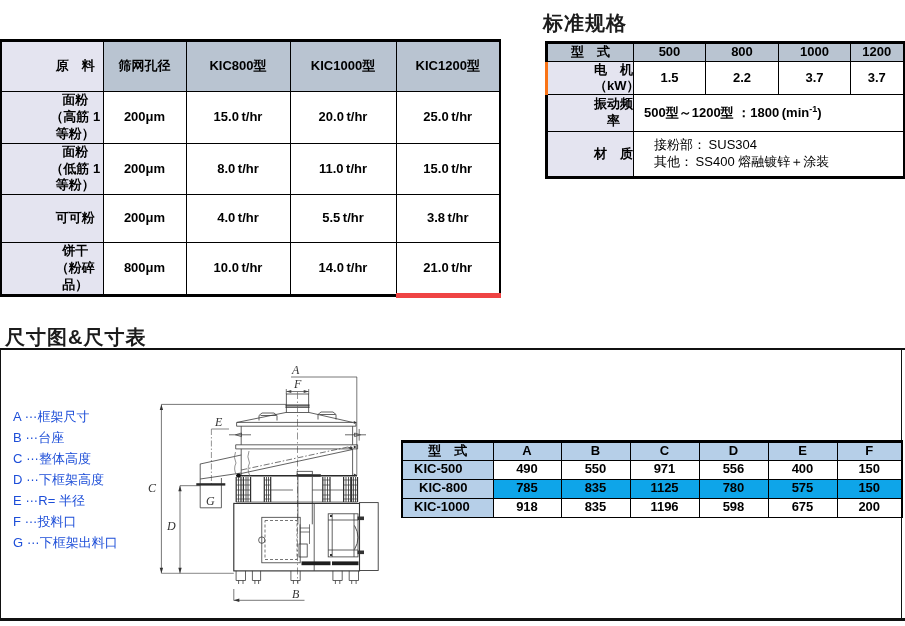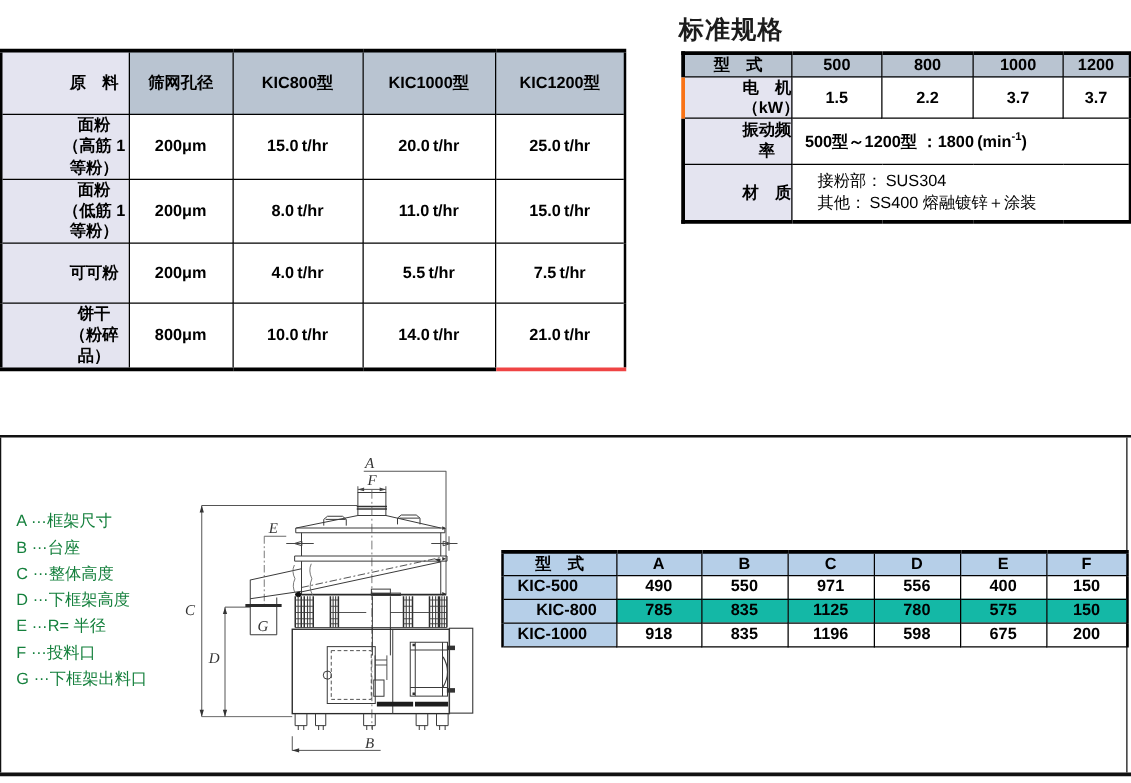--- a/index.html
+++ b/index.html
@@ -5,21 +5,21 @@
   html,body{margin:0;padding:0;background:#fff;}
   #page{position:relative;width:905px;height:626px;background:#fff;
         font-family:"Liberation Sans",sans-serif;overflow:hidden;}
   .ttl{position:absolute;font-size:20px;font-weight:bold;color:#1c1c1c;letter-spacing:1px;}
   table{border-collapse:collapse;table-layout:fixed;position:absolute;}
   td{border:1px solid #000;text-align:center;vertical-align:middle;
      font-weight:bold;color:#000;padding:0;line-height:1.3;}
   .hdr{background:#b9c4d1;}
   .lav{background:#e4e4f0;padding-left:46px;}
   .blu{background:#b6cfe8;}
-  .alt{background:#14b8a6;}
+  .alt{background:#0ea5e9;}
   .sm{font-size:13px;}
 </style>
 </head>
 <body>
 <div id="page">
 
 
 <table id="t1" style="left:0px;top:39px;width:499px;">
   <colgroup>
         <col style="width:102px">
@@ -48,28 +48,28 @@
           <td class="sm">200μm</td>
           <td class="sm">8.0 t/hr</td>
           <td class="sm">11.0 t/hr</td>
           <td class="sm" style="border-right:2px solid #000;">15.0 t/hr</td>
         </tr>
   <tr style="height:48px">
           <td class="lav sm" style="border-left:2px solid #000;">可可粉</td>
           <td class="sm">200μm</td>
           <td class="sm">4.0 t/hr</td>
           <td class="sm">5.5 t/hr</td>
-          <td class="sm" style="border-right:2px solid #000;">7.5 t/hr</td>
+          <td class="sm" style="border-right:2px solid #000;">3.8 t/hr</td>
         </tr>
   <tr style="height:49px">
           <td class="lav sm" style="border-bottom:3px solid #000;border-left:2px solid #000;">饼干<br>（粉碎品）</td>
           <td class="sm" style="border-bottom:3px solid #000;">800μm</td>
           <td class="sm" style="border-bottom:3px solid #000;">10.0 t/hr</td>
           <td class="sm" style="border-bottom:3px solid #000;">14.0 t/hr</td>
-          <td class="sm" style="border-bottom:3px solid #ef4444;border-right:2px solid #000;">21.0 t/hr</td>
+          <td class="sm" style="border-bottom:5px solid #ef4444;border-right:2px solid #000;">21.0 t/hr</td>
         </tr>
 </tbody>
     </table>
 
 <div class="ttl" style="left:543px;top:10px;">标准规格</div>
 
 <table id="t2" style="left:545px;top:41px;width:357px;">
   <colgroup>
         <col style="width:87px">
         <col style="width:72px">
@@ -96,28 +96,29 @@
           <td class="lav sm" style="border-left:3px solid #000;">振动频率</td>
           <td colspan="4" class="sm" style="text-align:left;padding-left:10px;border-right:2px solid #000;">500型～1200型 ：1800 (min<sup style="font-size:9px;">-1</sup>)</td>
         </tr>
   <tr style="height:46px">
           <td class="lav sm" style="border-bottom:3px solid #000;border-left:3px solid #000;">材　质</td>
           <td colspan="4" class="sm" style="text-align:left;padding-left:20px;font-weight:normal;border-bottom:3px solid #000;border-right:2px solid #000;">接粉部： SUS304<br>其他： SS400 熔融镀锌＋涂装</td>
         </tr>
 </tbody>
     </table>
 
+<div class="ttl" style="left:5px;top:324px;">尺寸图&amp;尺寸表</div>
 
 <div style="position:absolute;left:0px;top:348px;width:905px;height:2px;background:#111;"></div>
 
 <div id="panel" style="position:absolute;left:0px;top:350px;width:899.5px;height:268px;border-left:1.5px solid #111;border-right:1.5px solid #111;"></div>
 
 <div style="position:absolute;left:0px;top:618px;width:905px;height:2.5px;background:#111;"></div>
 
-<div id="legend" style="position:absolute;left:13px;top:406px;font-size:13px;color:#15803d;line-height:21px;white-space:nowrap;">
+<div id="legend" style="position:absolute;left:13px;top:406px;font-size:13px;color:#1d4ed8;line-height:21px;white-space:nowrap;">
 A <span style="position:relative;top:-3px;">…</span>框架尺寸<br>
 B <span style="position:relative;top:-3px;">…</span>台座<br>
 C <span style="position:relative;top:-3px;">…</span>整体高度<br>
 D <span style="position:relative;top:-3px;">…</span>下框架高度<br>
 E <span style="position:relative;top:-3px;">…</span>R= 半径<br>
 F <span style="position:relative;top:-3px;">…</span>投料口<br>
 G <span style="position:relative;top:-3px;">…</span>下框架出料口
 </div>
 
 <svg id="draw" style="position:absolute;left:140px;top:358px;" width="240" height="262" viewBox="0 0 240 262" fill="none" stroke="#3a3a3a" stroke-width="0.8">
@@ -290,21 +291,21 @@
   <tr style="height:19px">
           <td class="blu sm" style="text-align:left;padding-left:11px;border-left:2px solid #000;margin-left:44px;">KIC-500</td>
           <td class="sm">490</td>
           <td class="sm">550</td>
           <td class="sm">971</td>
           <td class="sm">556</td>
           <td class="sm">400</td>
           <td class="sm" style="border-right:2px solid #000;">150</td>
         </tr>
   <tr style="height:19px">
-          <td class="blu sm" style="text-align:left;padding-left:26px;border-left:2px solid #000;">KIC-800</td>
+          <td class="blu sm" style="text-align:left;padding-left:16px;border-left:2px solid #000;">KIC-800</td>
           <td class="alt sm">785</td>
           <td class="alt sm">835</td>
           <td class="alt sm">1125</td>
           <td class="alt sm">780</td>
           <td class="alt sm">575</td>
           <td class="alt sm" style="border-right:2px solid #000;">150</td>
         </tr>
   <tr style="height:19px">
           <td class="blu sm" style="text-align:left;padding-left:11px;border-left:2px solid #000;">KIC-1000</td>
           <td class="sm">918</td>

